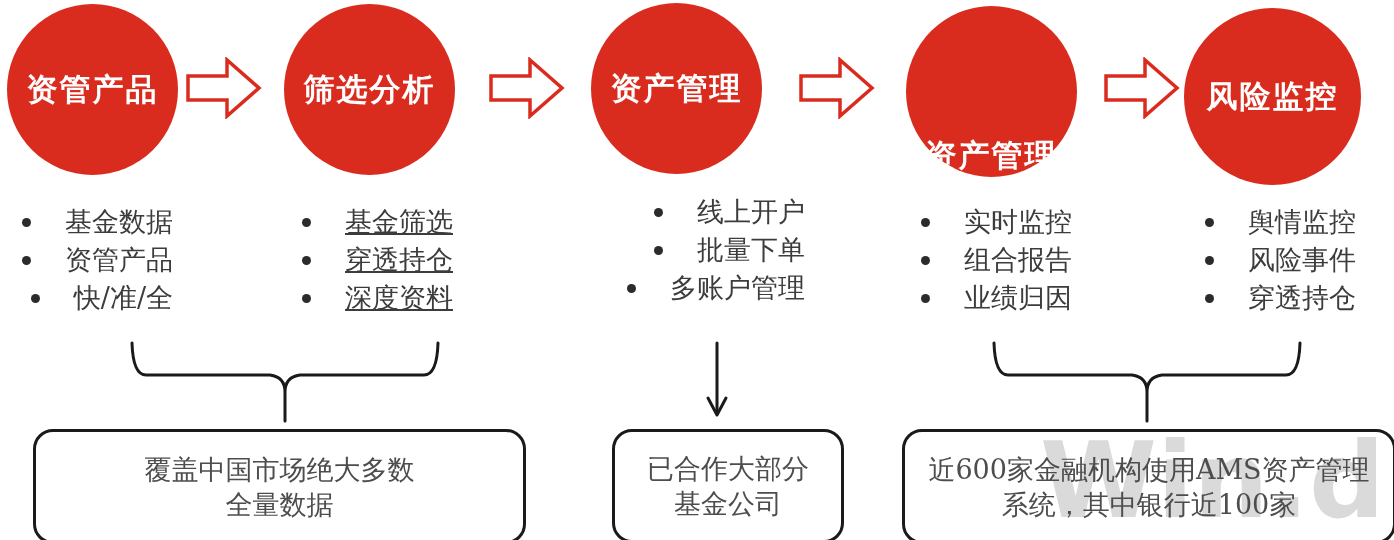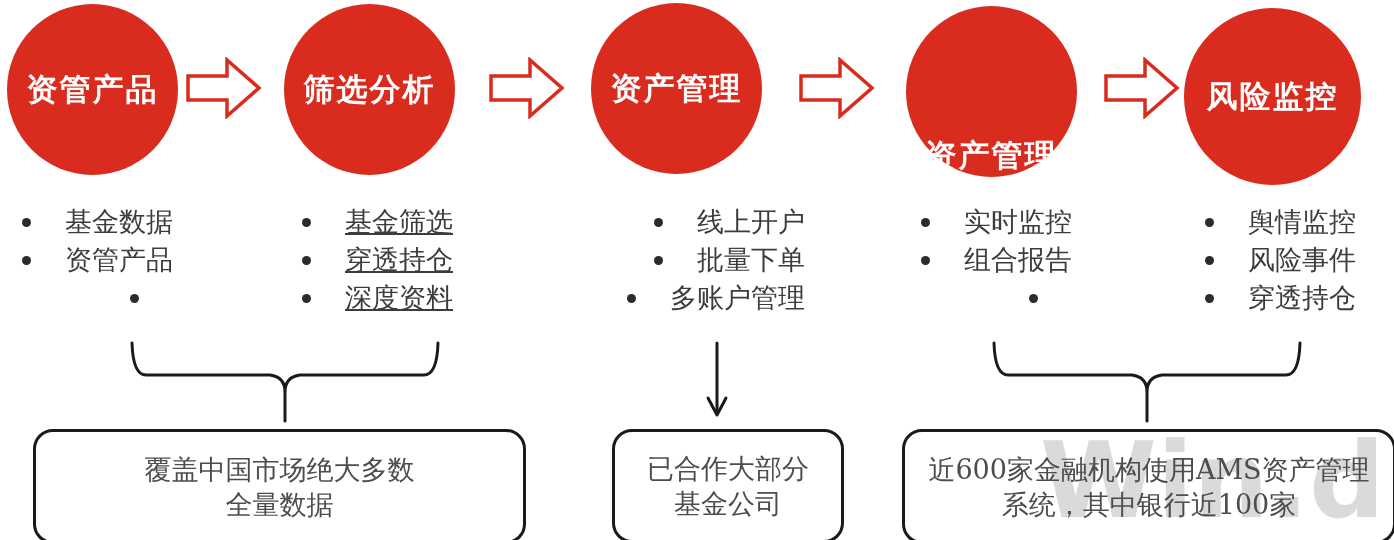--- a/index.html
+++ b/index.html
@@ -86,37 +86,38 @@
     <li>
         <span class="dot"></span>
         <span>基金数据</span>
       </li>
     <li>
         <span class="dot"></span>
         <span>资管产品</span>
       </li>
     <li>
         <span class="dot"></span>
+        <span>快/准/全</span>
       </li>
   </ul>
   <ul class="blist" style="left:296px;top:203px;text-decoration:underline;">
     <li>
         <span class="dot"></span>
         <span>基金筛选</span>
       </li>
     <li>
         <span class="dot"></span>
         <span>穿透持仓</span>
       </li>
     <li>
         <span class="dot"></span>
         <span>深度资料</span>
       </li>
   </ul>
-  <ul class="blist" style="left:621px;top:203px;">
+  <ul class="blist" style="left:621px;top:193px;">
     <li>
         <span class="dot"></span>
         <span>线上开户</span>
       </li>
     <li>
         <span class="dot"></span>
         <span>批量下单</span>
       </li>
     <li>
         <span class="dot"></span>
@@ -127,20 +128,21 @@
     <li>
         <span class="dot"></span>
         <span>实时监控</span>
       </li>
     <li>
         <span class="dot"></span>
         <span>组合报告</span>
       </li>
     <li>
         <span class="dot"></span>
+        <span>业绩归因</span>
       </li>
   </ul>
   <ul class="blist" style="left:1199px;top:203px;">
     <li>
         <span class="dot"></span>
         <span>舆情监控</span>
       </li>
     <li>
         <span class="dot"></span>
         <span>风险事件</span>

